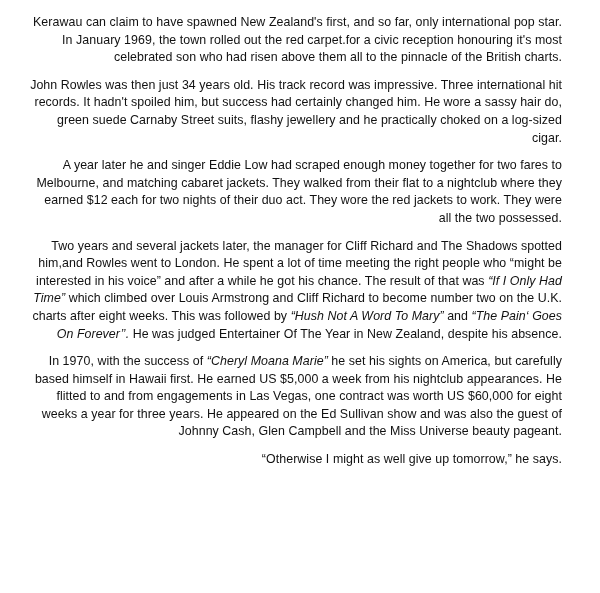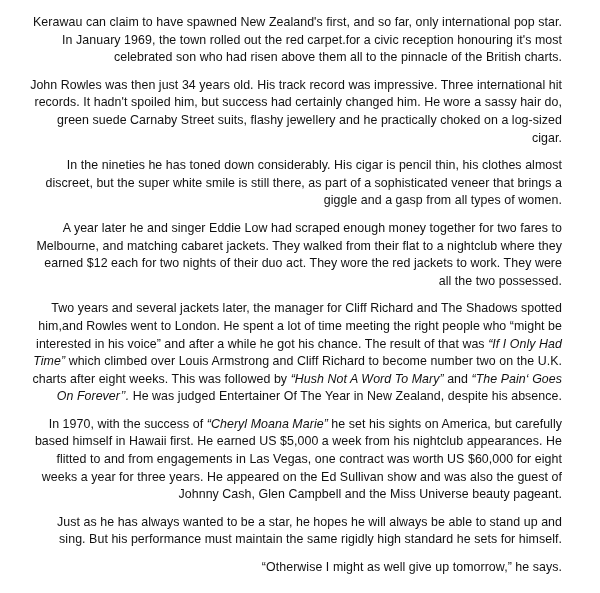--- a/index.html
+++ b/index.html
@@ -35,19 +35,17 @@
   .para em {
     font-style: italic;
   }
 </style>
 </head>
 <body>
 
 <div id="doc">
     <p class="para"><span>Kerawau can claim to have spawned New Zealand's first, and so far, only international pop star.  In January 1969, the town rolled out the red carpet.for a civic reception honouring it's most celebrated son who had risen above them all to the pinnacle of the British charts.</span></p>
     <p class="para"><span>John Rowles was then just 34 years old.  His track record was impressive.  Three international hit records.  It hadn't spoiled him, but success had certainly changed him.  He wore a sassy hair do, green suede Carnaby Street suits, flashy jewellery and he practically choked on a log-sized cigar.</span></p>
-    <p class="para"><span>In the nineties he has toned down considerably.  His cigar is pencil thin, his clothes almost discreet, but the super white smile is still there, as part of a sophisticated veneer that brings a giggle and a gasp from all types of women.</span></p>
     <p class="para"><span>A year later he and singer Eddie Low had scraped enough money together for two fares to Melbourne, and matching cabaret jackets.  They walked from their flat to a nightclub where they earned $12 each for two nights of their duo act.  They wore the red jackets to work.  They were all the two possessed.</span></p>
     <p class="para"><span>Two years and several jackets later, the manager for Cliff Richard and The Shadows spotted him,and Rowles went to London.  He spent a lot of time meeting the right people who “might be interested in his voice” and after a while he got his chance.  The result of that was </span><em>“If I Only Had Time”</em><span> which climbed over Louis Armstrong and Cliff Richard to become number two on the U.K. charts after eight weeks.  This was followed by </span><em>“Hush Not A Word To Mary”</em><span> and </span><em>“The Pain‘ Goes On Forever’’.</em><span>  He was judged Entertainer Of The Year in New Zealand, despite his absence.</span></p>
     <p class="para"><span>In 1970, with the success of </span><em>“Cheryl Moana Marie”</em><span> he set his sights on America,  but carefully based himself in Hawaii first.  He earned US $5,000 a week from his nightclub appearances.  He flitted to and from engagements in Las Vegas,  one contract was worth US $60,000 for eight weeks a year for three years.  He appeared on the Ed Sullivan show and was also the guest of Johnny Cash, Glen Campbell and the Miss Universe beauty pageant.</span></p>
-    <p class="para"><span>Just as he has always wanted to be a star, he hopes he will always be able to stand up and sing.  But his performance must maintain the same rigidly high standard he sets for himself.</span></p>
     <p class="para"><span>“Otherwise I might as well give up tomorrow,” he says.</span></p>
   </div>
 
 </body></html>

